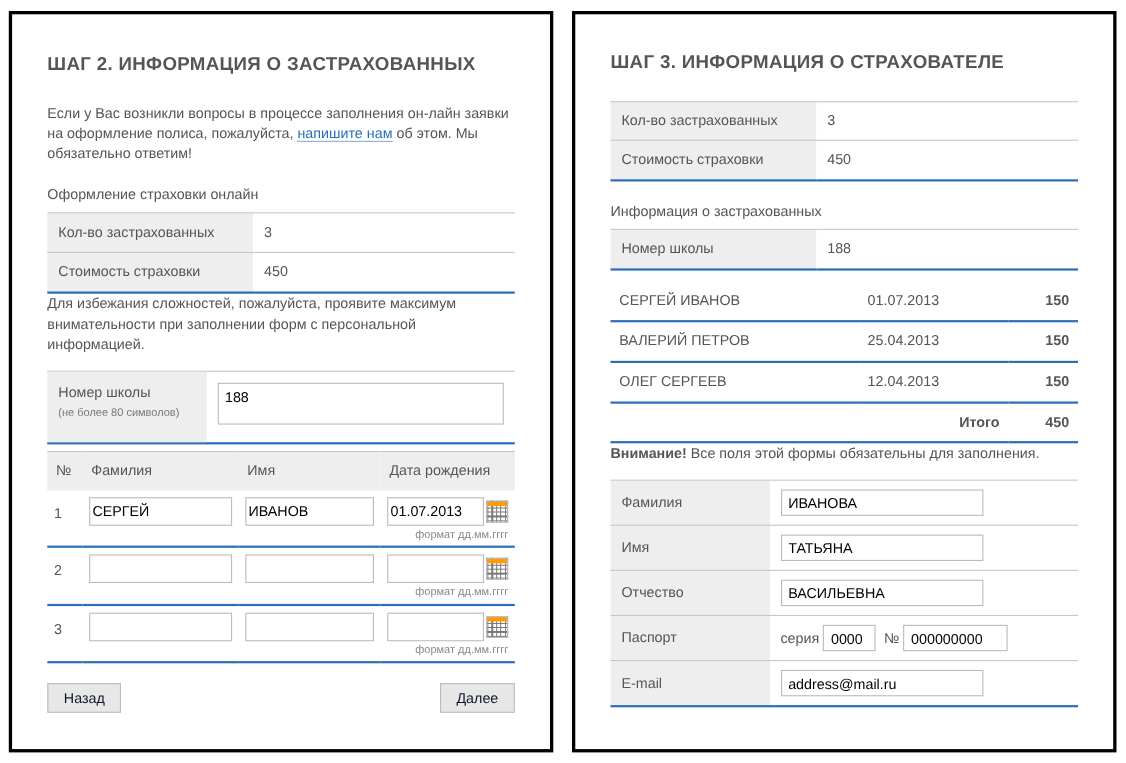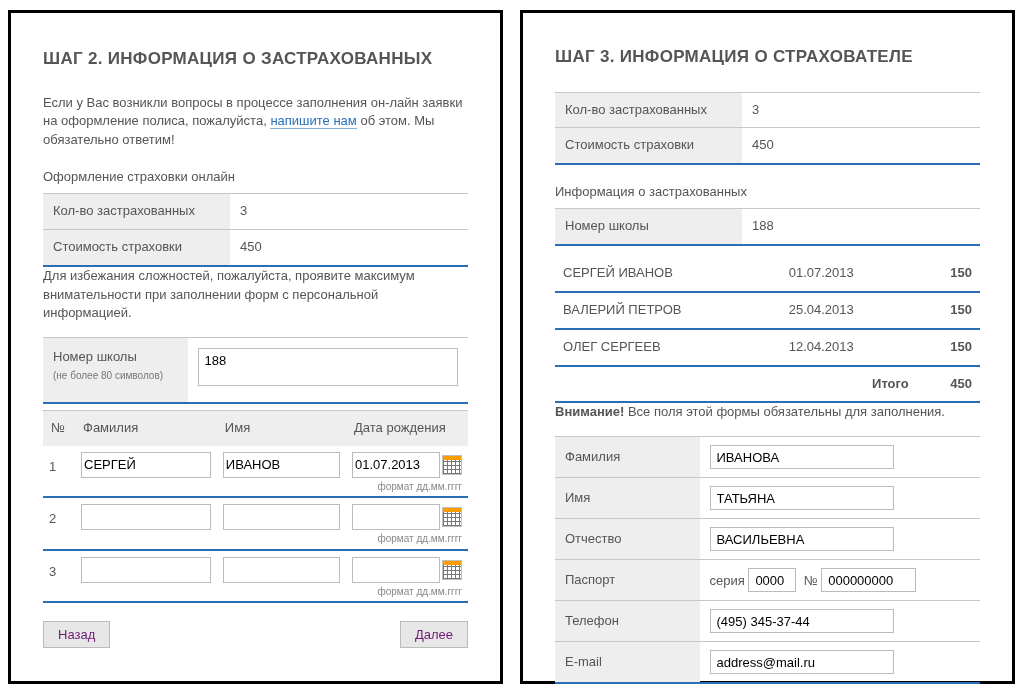--- a/index.html
+++ b/index.html
@@ -136,21 +136,21 @@
   .dob-hint { font-size:10px; color:#888; text-align:right; margin-top:2px; }
 
   
   .btn-row { margin-top: 18px; display:flex; justify-content:space-between; }
   button.nav-btn {
     background:#e7e7e7;
     border:1px solid #bbb;
     padding:5px 14px;
     font-family:inherit;
     font-size:13px;
-    color:#701a75;
+    color:#0f172a;
     cursor:pointer;
   }
 
   
   table.summary {
     width:100%;
     border-collapse: collapse;
     margin-top: 6px;
   }
   table.summary th {
@@ -365,24 +365,20 @@
       <tr>
         <td class="lbl">Паспорт</td>
         <td>
           <span>серия</span>
           <input type="text" class="w-series" value="0000" style="">
           &nbsp;<span>№</span>
           <input type="text" class="w-passno" value="000000000" style="">
         </td>
       </tr>
       <tr>
-        <td class="lbl">Телефон</td>
-        <td><input type="text" class="w-full" value="(495) 345-37-44" style=""></td>
-      </tr>
-      <tr>
         <td class="lbl">E-mail</td>
         <td><input type="text" class="w-full" value="address@mail.ru" style=""></td>
       </tr>
     </tbody>
       </table>
 
   </div>
 
 </div>
 

